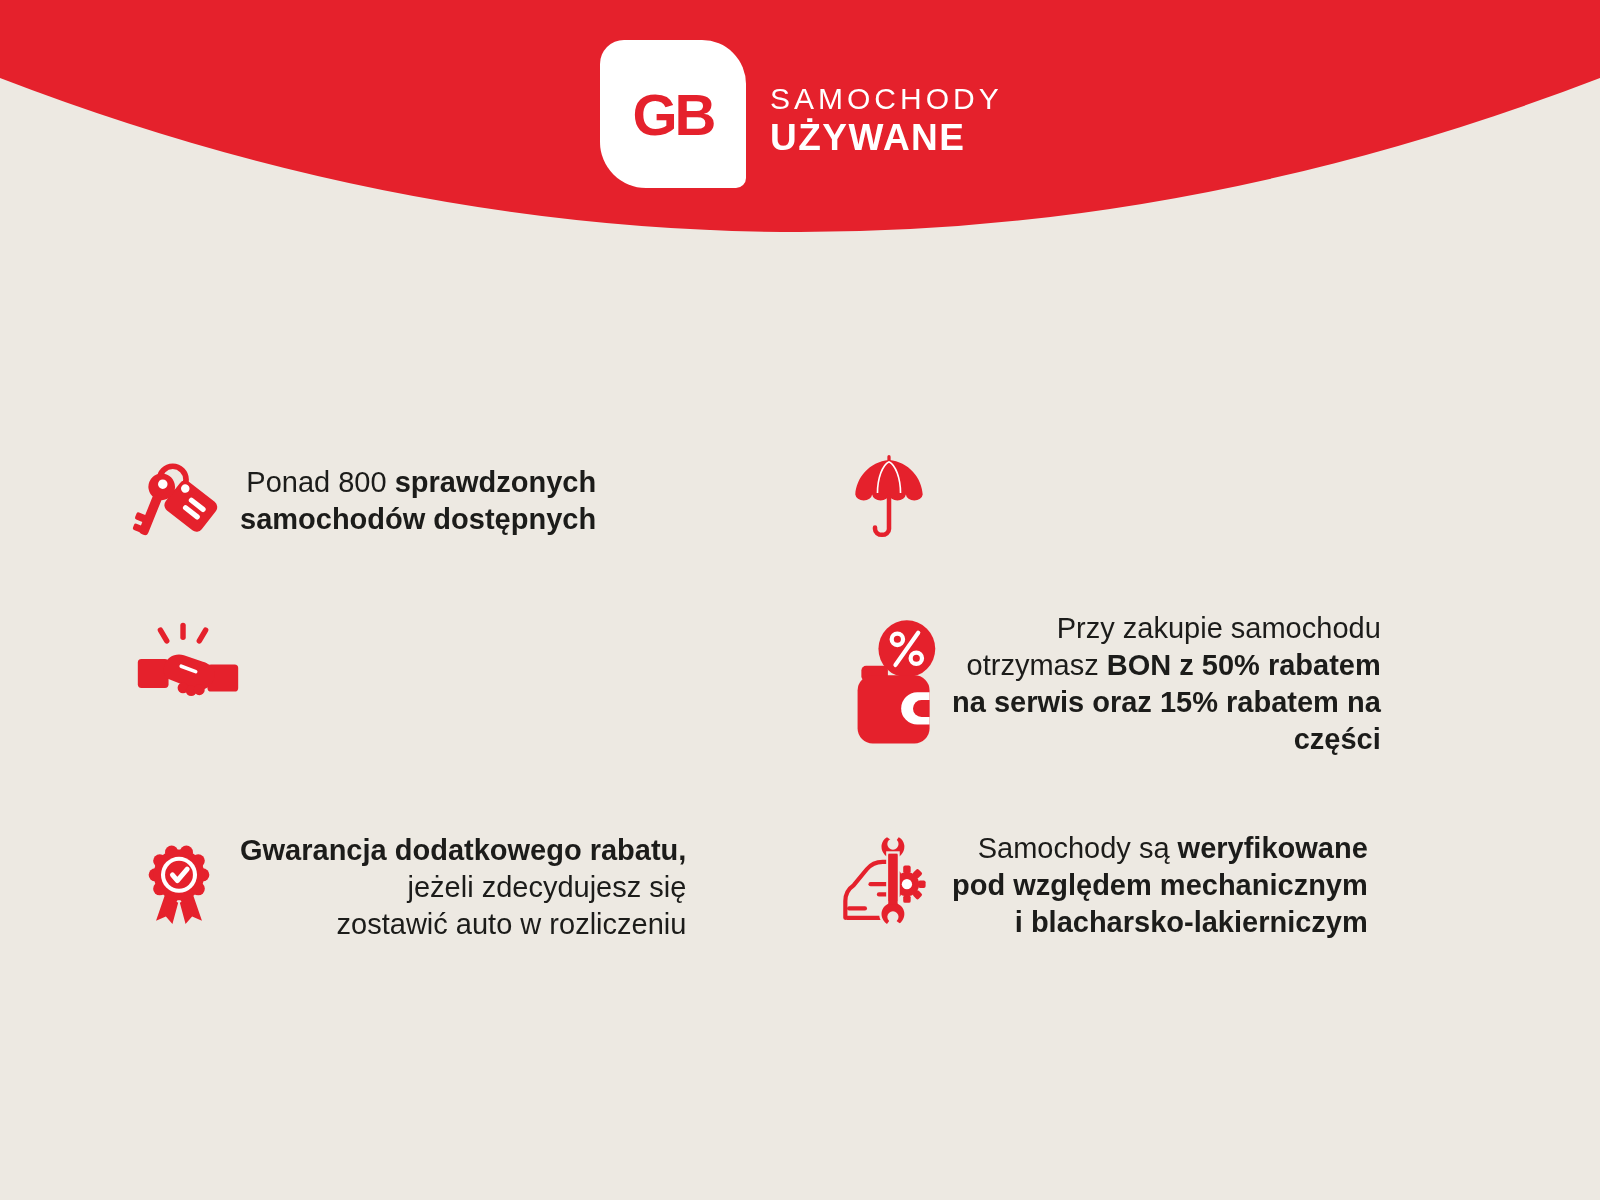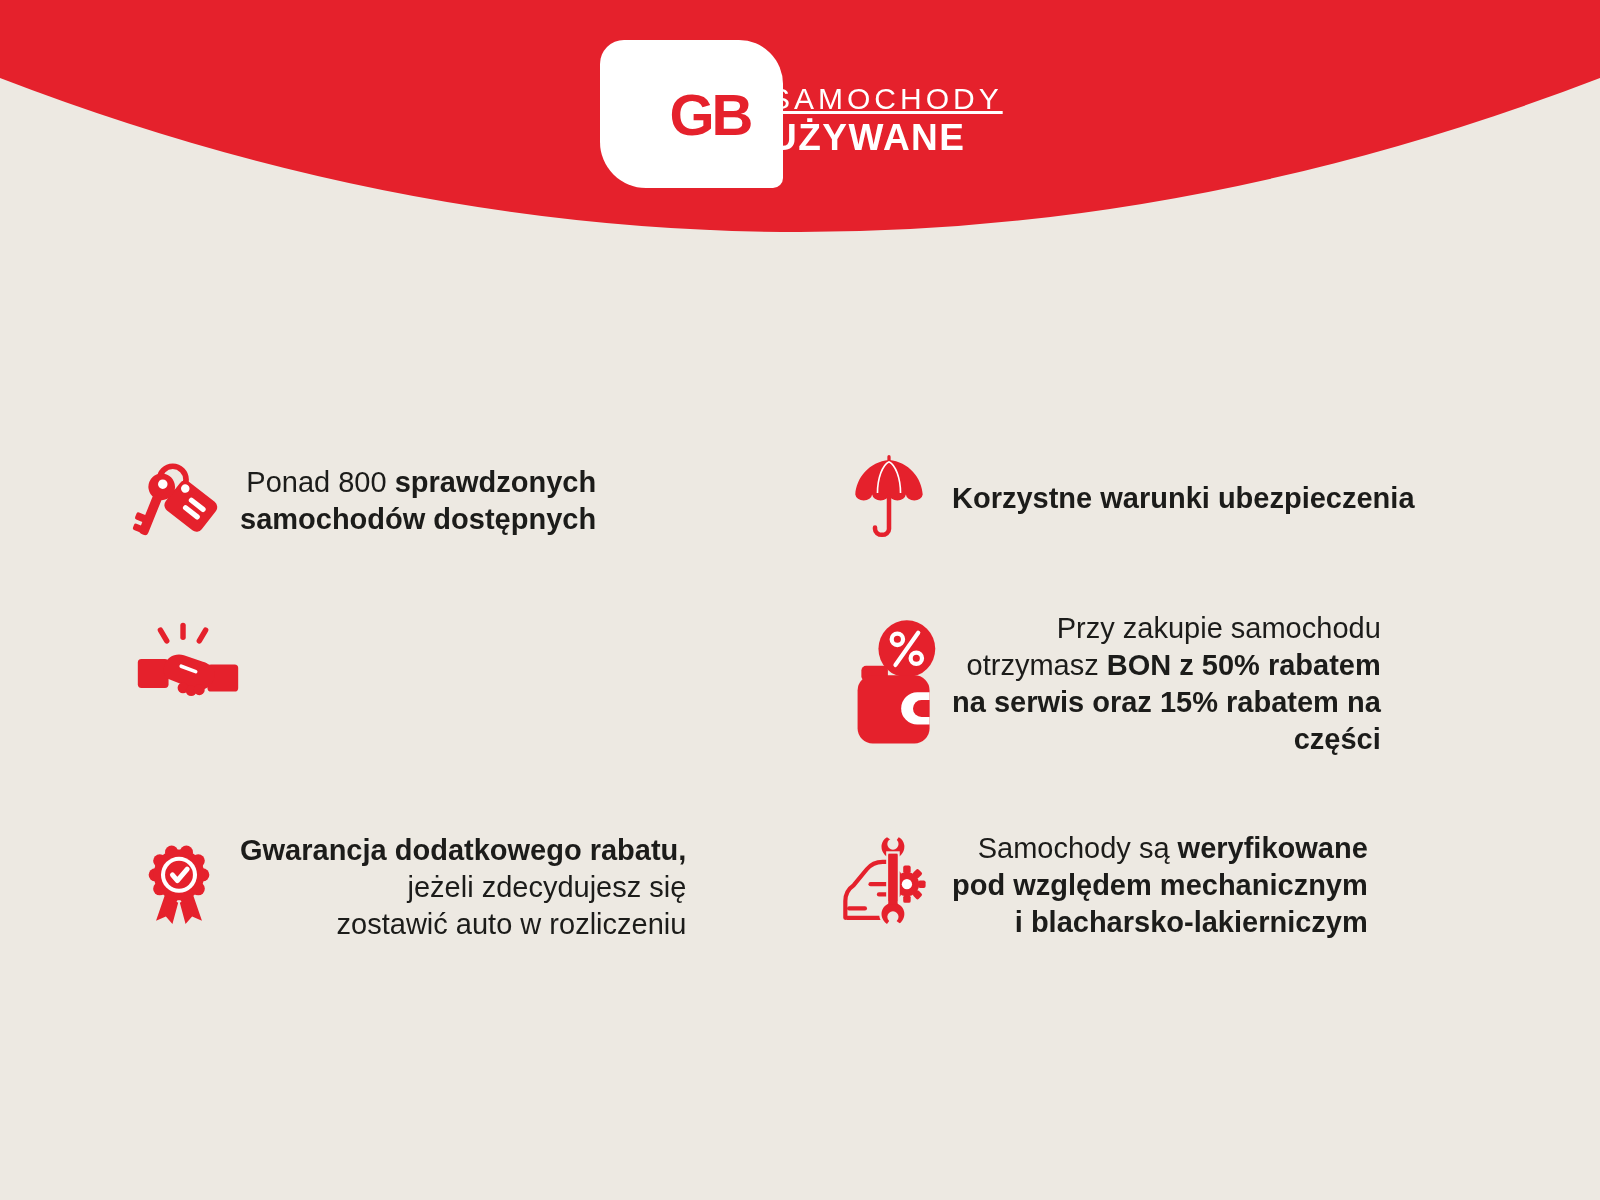--- a/index.html
+++ b/index.html
@@ -1,23 +1,23 @@
 <!DOCTYPE html>
 <html><head>
 <meta charset="utf-8">
 <style>
   html,body{margin:0;padding:0;background:#EDE9E2;}
   .canvas{position:relative;width:1600px;height:1200px;background:#EDE9E2;overflow:hidden;
           font-family:"Liberation Sans",sans-serif;color:#1C1C1A;}
   .hdr-curve{position:absolute;top:0;left:0;width:1600px;height:240px;}
   .logo-box{position:absolute;left:600px;top:40px;width:146px;height:148px;background:#fff;
-            border-radius:24px 44px 10px 46px;display:flex;align-items:center;justify-content:center;padding-left:37px;}
+            border-radius:24px 44px 10px 46px;display:flex;align-items:center;justify-content:center;}
   .gb{font-size:58px;font-weight:800;color:#E5212C;letter-spacing:-3px;}
   .brand{position:absolute;left:770px;top:82px;color:#fff;}
-  .brand-l1{font-size:30px;letter-spacing:4px;font-weight:400;text-decoration:underline;}
+  .brand-l1{font-size:30px;letter-spacing:4px;font-weight:400;}
   .brand-l2{font-size:37px;font-weight:800;letter-spacing:1.5px;margin-top:1px;}
   .icon{position:absolute;}
   .icon svg{width:100%;height:100%;display:block;}
   .ftext{position:absolute;font-size:29px;line-height:37px;color:#1C1C1A;}
   .ftext b{font-weight:700;}
   .fline{white-space:nowrap;text-align:right;}
 </style>
 </head>
 <body>
 
@@ -105,23 +105,20 @@
 
   <div class="icon" style="left:852px;top:452px;width:74px;height:95px;">
     <svg viewBox="0 0 90 112" fill="#E5212C">
       <rect x="43" y="2" width="4" height="10" rx="2"></rect>
       <path d="M45,8 C21,10 5,30 4,50 A10.3,8 0 0 0 24.5,50 A10.3,8 0 0 0 45,50 A10.3,8 0 0 0 65.5,50 A10.3,8 0 0 0 86,50 C85,30 69,10 45,8 Z"></path>
       <path d="M31,48 C31,30 37,14 45,10" stroke="#fff" stroke-width="2" fill="none"></path>
       <path d="M59,48 C59,30 53,14 45,10" stroke="#fff" stroke-width="2" fill="none"></path>
       <path d="M45,52 V92 a8.5,7 0 0 1 -17,0 v-2" stroke="#E5212C" stroke-width="5.5" fill="none" stroke-linecap="round"></path>
     </svg>
   </div>
-  <div class="ftext" style="left:952px;top:480px;" aria-label="umbrella-icon">
-      <div class="fline"><b>Korzystne warunki ubezpieczenia</b></div>
-    </div>
 
   <div class="icon" style="left:850px;top:612px;width:90px;height:138px;">
     <svg viewBox="0 0 95 140" fill="#E5212C">
       <circle cx="60" cy="36" r="30"></circle>
       <g stroke="#fff" stroke-width="4.5" fill="none" stroke-linecap="round">
         <circle cx="50" cy="26" r="6"></circle>
         <circle cx="70" cy="46" r="6"></circle>
         <path d="M72,19 L48,53"></path>
       </g>
       <rect x="12" y="54" width="28" height="16" rx="5"></rect>

